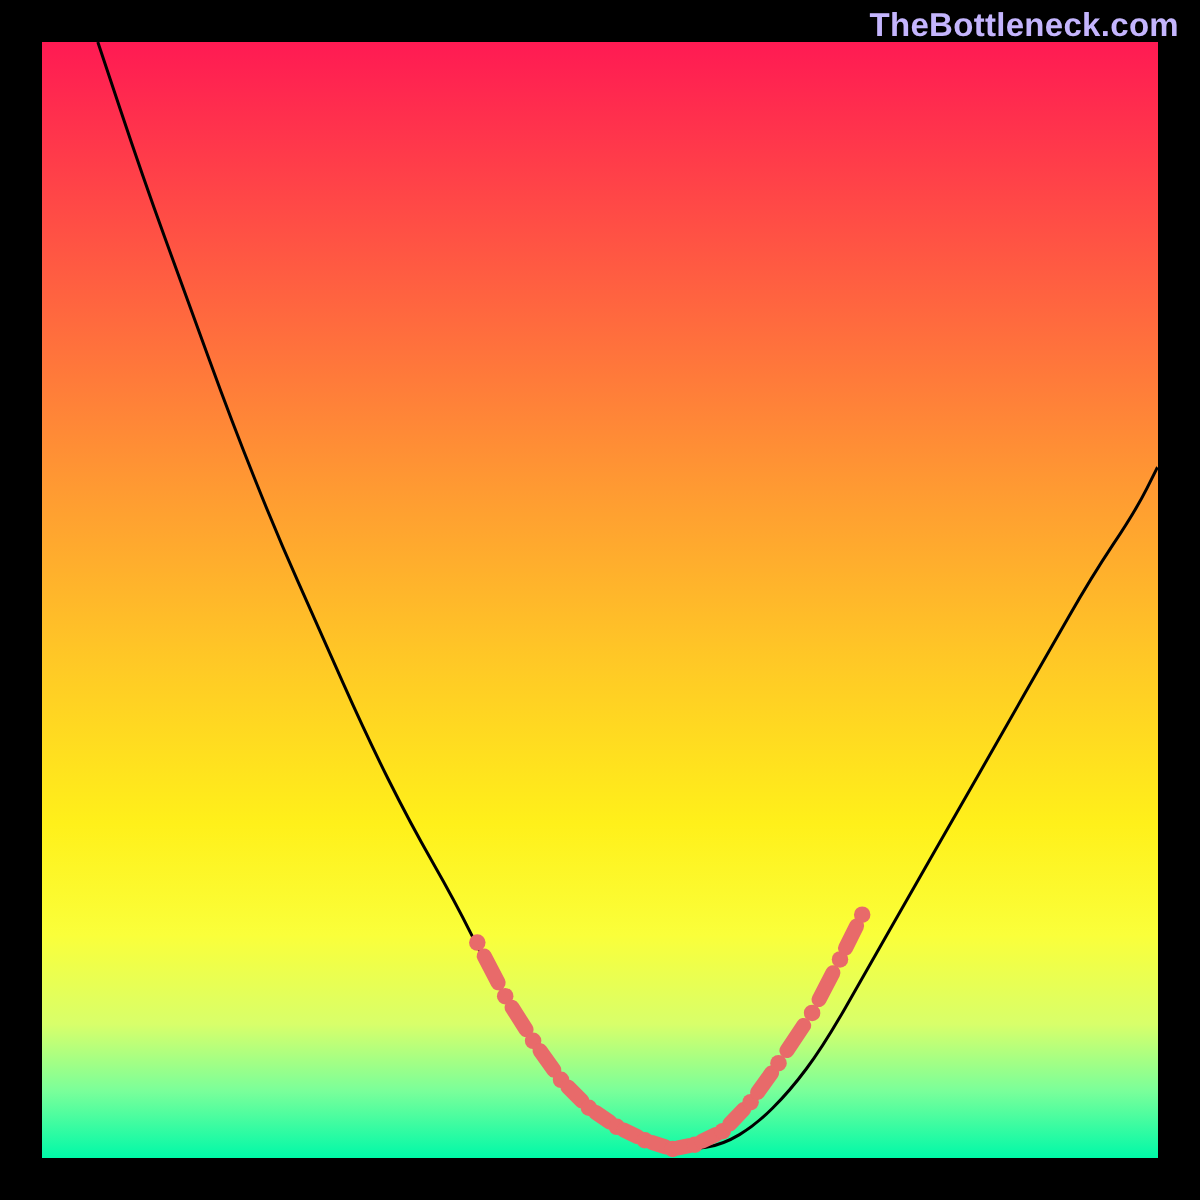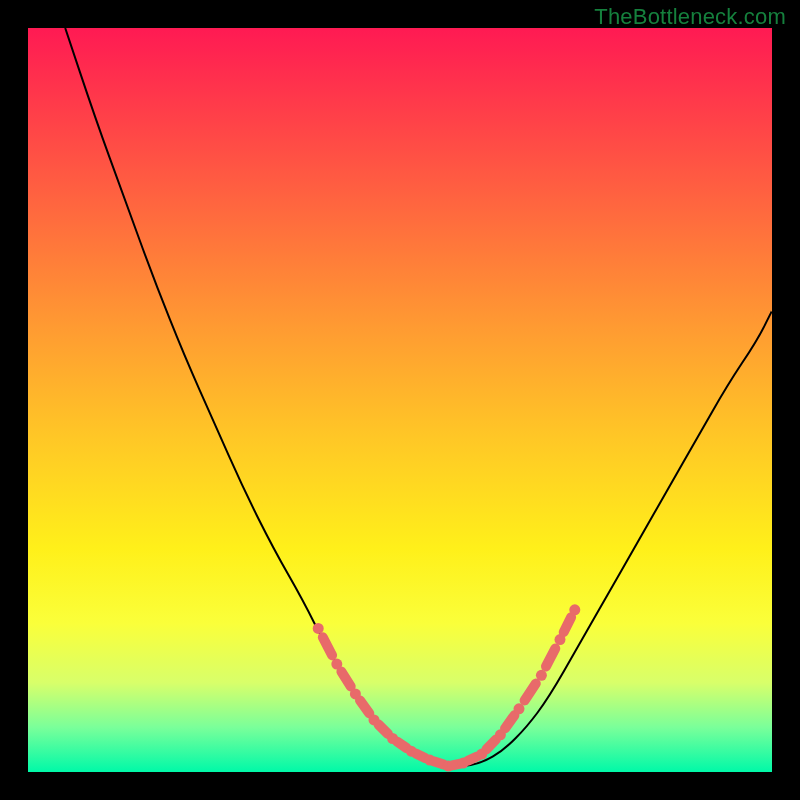--- a/index.html
+++ b/index.html
@@ -28,24 +28,24 @@
       #faff3a 80%,
       #d8ff6a 88%,
       #7aff9a 94%,
       #00f9a8 100%
     );
   }
   .watermark {
     position: absolute;
     top: 4px;
     right: 14px;
-    color: #15803d;
+    color: #c4b5fd;
     font-size: 22px;
     letter-spacing: 0.2px;
-    font-weight: 400;
+    font-weight: 700;
   }
   svg.plot {
     position: absolute;
     left: 28px;
     top: 28px;
     width: 744px;
     height: 744px;
   }
   .curve {
     fill: none;

